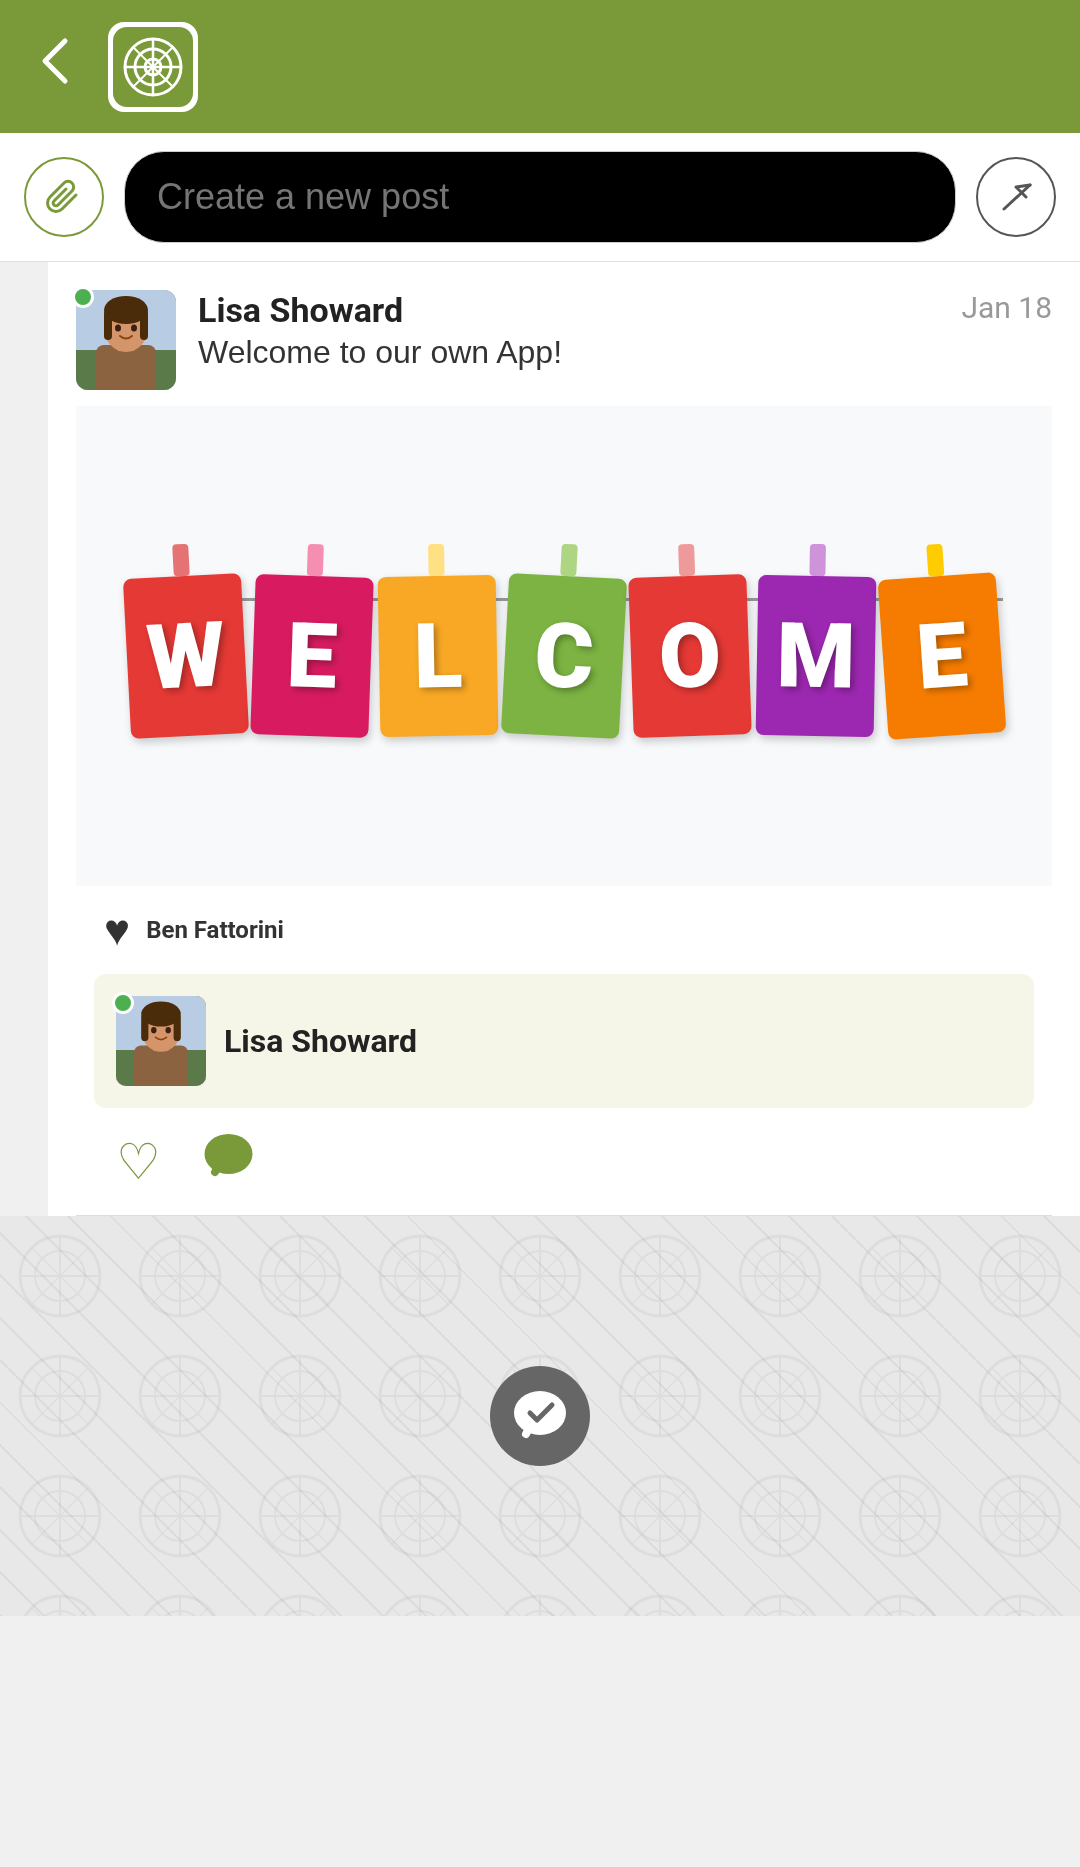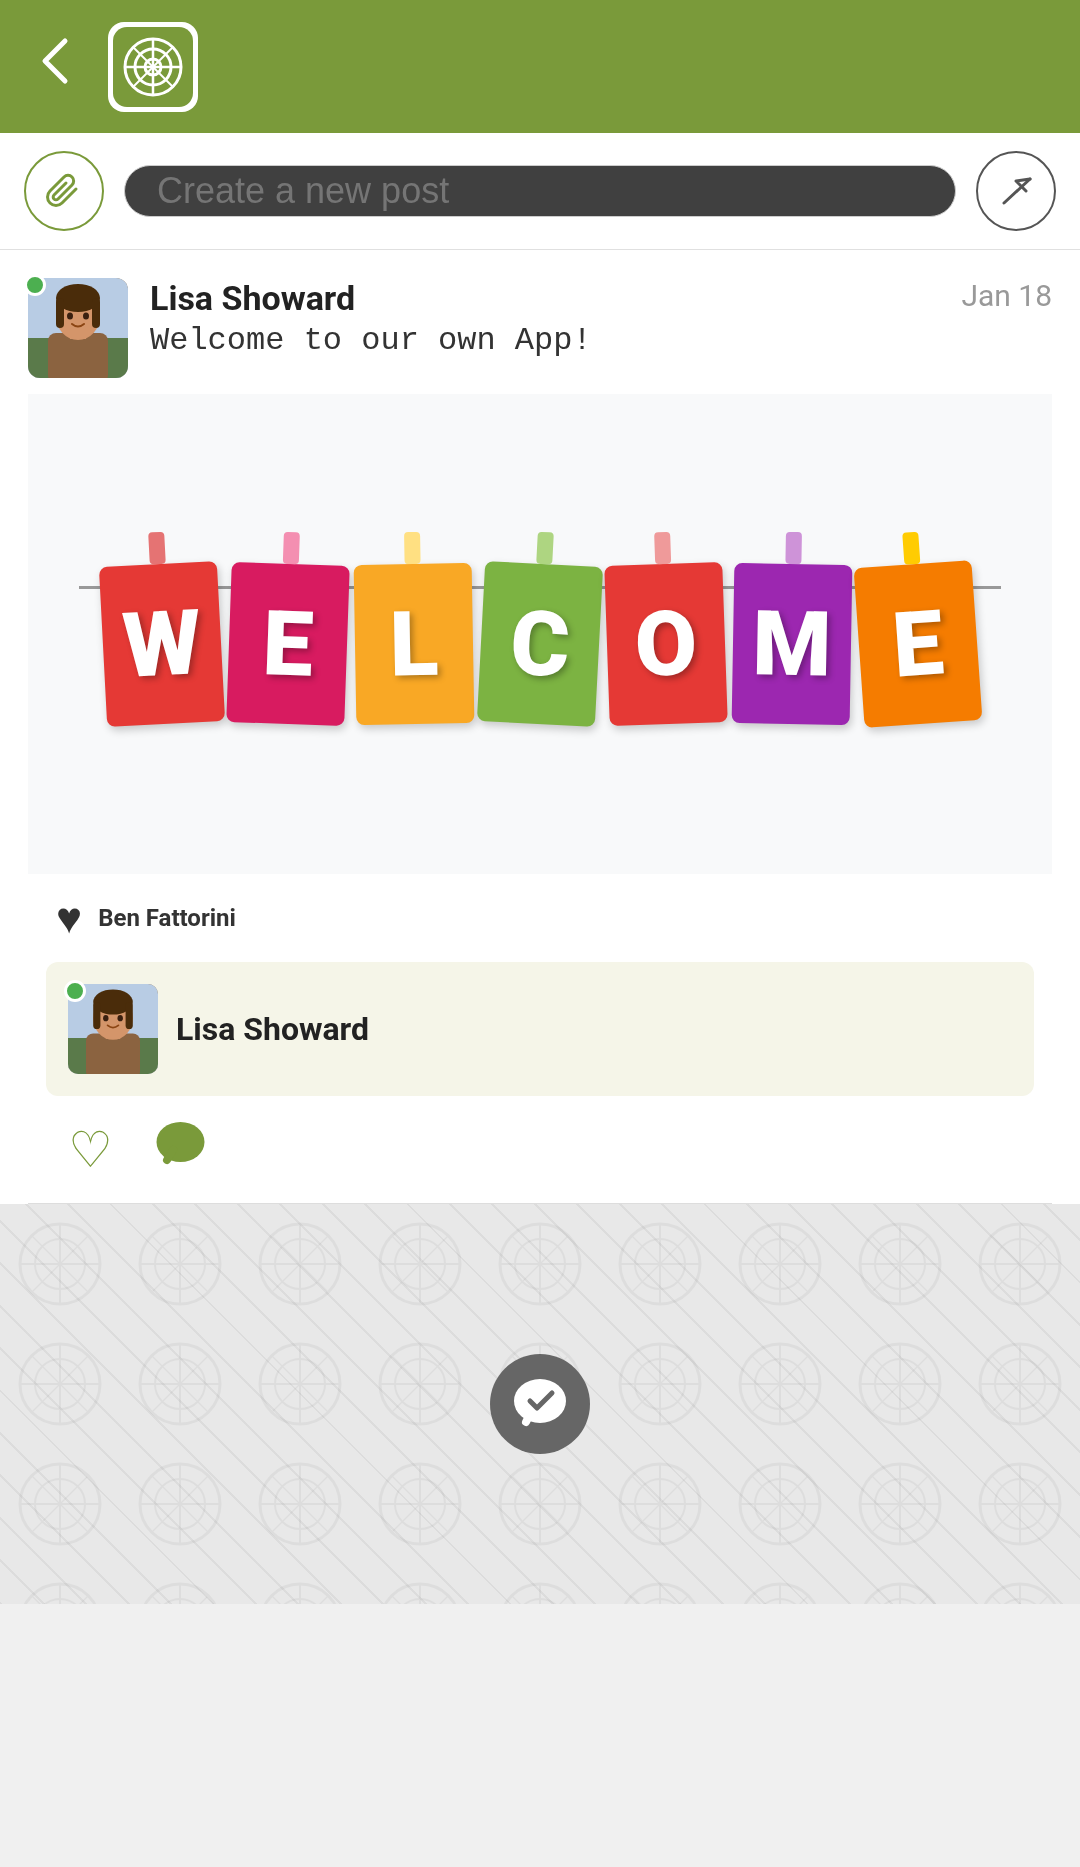--- a/index.html
+++ b/index.html
@@ -70,28 +70,28 @@
       cursor: pointer;
       flex-shrink: 0;
     }
     .attach-btn svg {
       width: 40px;
       height: 40px;
       stroke: #7a9a3a;
     }
     .post-input {
       flex: 1;
-      height: 52px;
+      height: 92px;
       border: 1.5px solid #ccc;
       border-radius: 40px;
       padding: 0 32px;
       font-size: 36px;
       color: #aaa;
       outline: none;
-      background: #404040;
+      background: #000000;
     }
     .send-btn {
       width: 80px;
       height: 80px;
       border-radius: 50%;
       border: 2.5px solid #555;
       background: white;
       display: flex;
       align-items: center;
       justify-content: center;
@@ -100,20 +100,21 @@
     }
     .send-btn svg {
       width: 40px;
       height: 40px;
       stroke: #555;
     }
 
     
     .feed {
       background: #15803d;
+      margin-left: 48px;
     }
 
     
     .post-card {
       background: white;
       padding: 28px 28px 0 28px;
     }
 
     .post-header {
       display: flex;
@@ -146,21 +147,21 @@
       flex: 1;
     }
     .post-author {
       font-size: 34px;
       font-weight: 700;
       color: #222;
     }
     .post-text {
       font-size: 32px;
       color: #333;
-      font-family: Liberation Mono, monospace;
+      font-family: Liberation Sans, sans-serif;
       margin-top: 4px;
     }
     .post-date {
       font-size: 30px;
       color: #999;
       margin-left: auto;
       padding-left: 20px;
       white-space: nowrap;
     }
 

